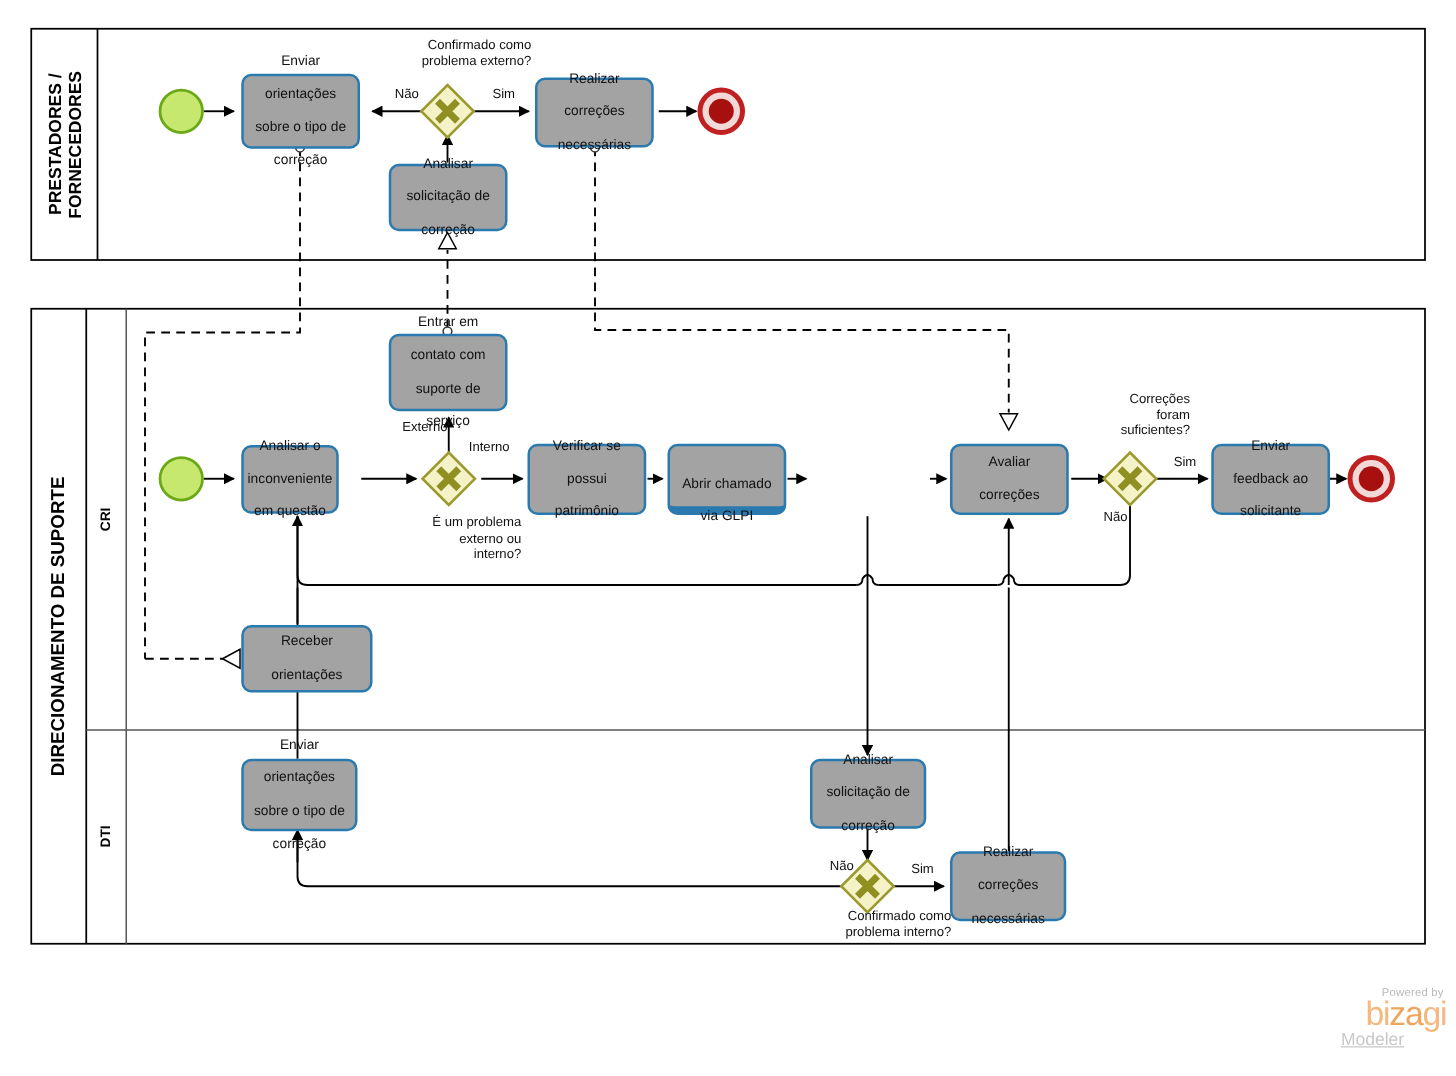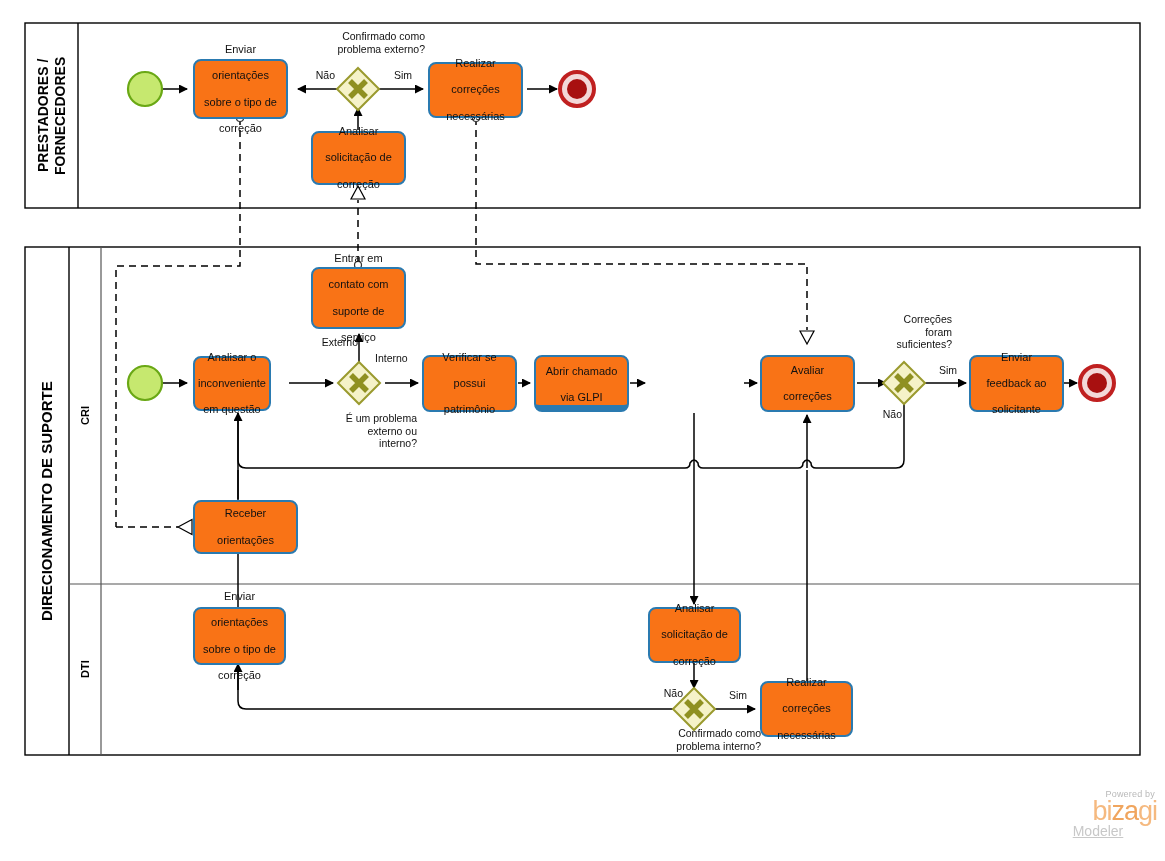--- a/index.html
+++ b/index.html
@@ -6,21 +6,21 @@
   body{font-family:"Liberation Sans",sans-serif;}
   #canvas{position:relative;width:1165px;height:861px;background:#fff;overflow:hidden;}
   svg{position:absolute;left:0;top:0;width:1165px;height:861px;}
   .lane-title{
     position:absolute;display:flex;align-items:center;justify-content:center;
     font-weight:bold;color:#000;text-align:center;line-height:1.15;
     writing-mode:vertical-rl;transform:rotate(180deg);
   }
   .task{
     position:absolute;box-sizing:border-box;
-    background:#f97316;
+    background:#a3a3a3;
     border:2px solid #2a7ab0;border-radius:8px;
     display:flex;align-items:center;justify-content:center;text-align:center;
     font-size:11px;color:#111;line-height:1.2;padding:2px 3px;
   }
   .task.sub{border-bottom-width:7px;}
   .task span{display:block;}
   .lbl{
     position:absolute;font-size:10.5px;color:#111;text-align:right;
     line-height:1.2;white-space:pre-line;
   }
@@ -245,21 +245,21 @@
 
   <div class="task" style="left:311px;top:267px;width:95px;height:62px;">
     <span>
       <span>Entrar em</span><br>
       <span>contato com</span><br>
       <span>suporte de</span><br>
       <span>serviço</span>
     </span>
   </div>
 
-  <div class="task sub" style="left:534px;top:355px;width:95px;height:57px;align-items:flex-start;padding-top:8px;">
+  <div class="task sub" style="left:534px;top:355px;width:95px;height:57px;align-items:flex-start;padding-top:24px;">
     <span>
       <span>Abrir chamado</span><br>
       <span>via GLPI</span>
     </span>
   </div>
 
 
   <div class="task" style="left:760px;top:355px;width:95px;height:57px;">
     <span>
       <span>Avaliar</span><br>

